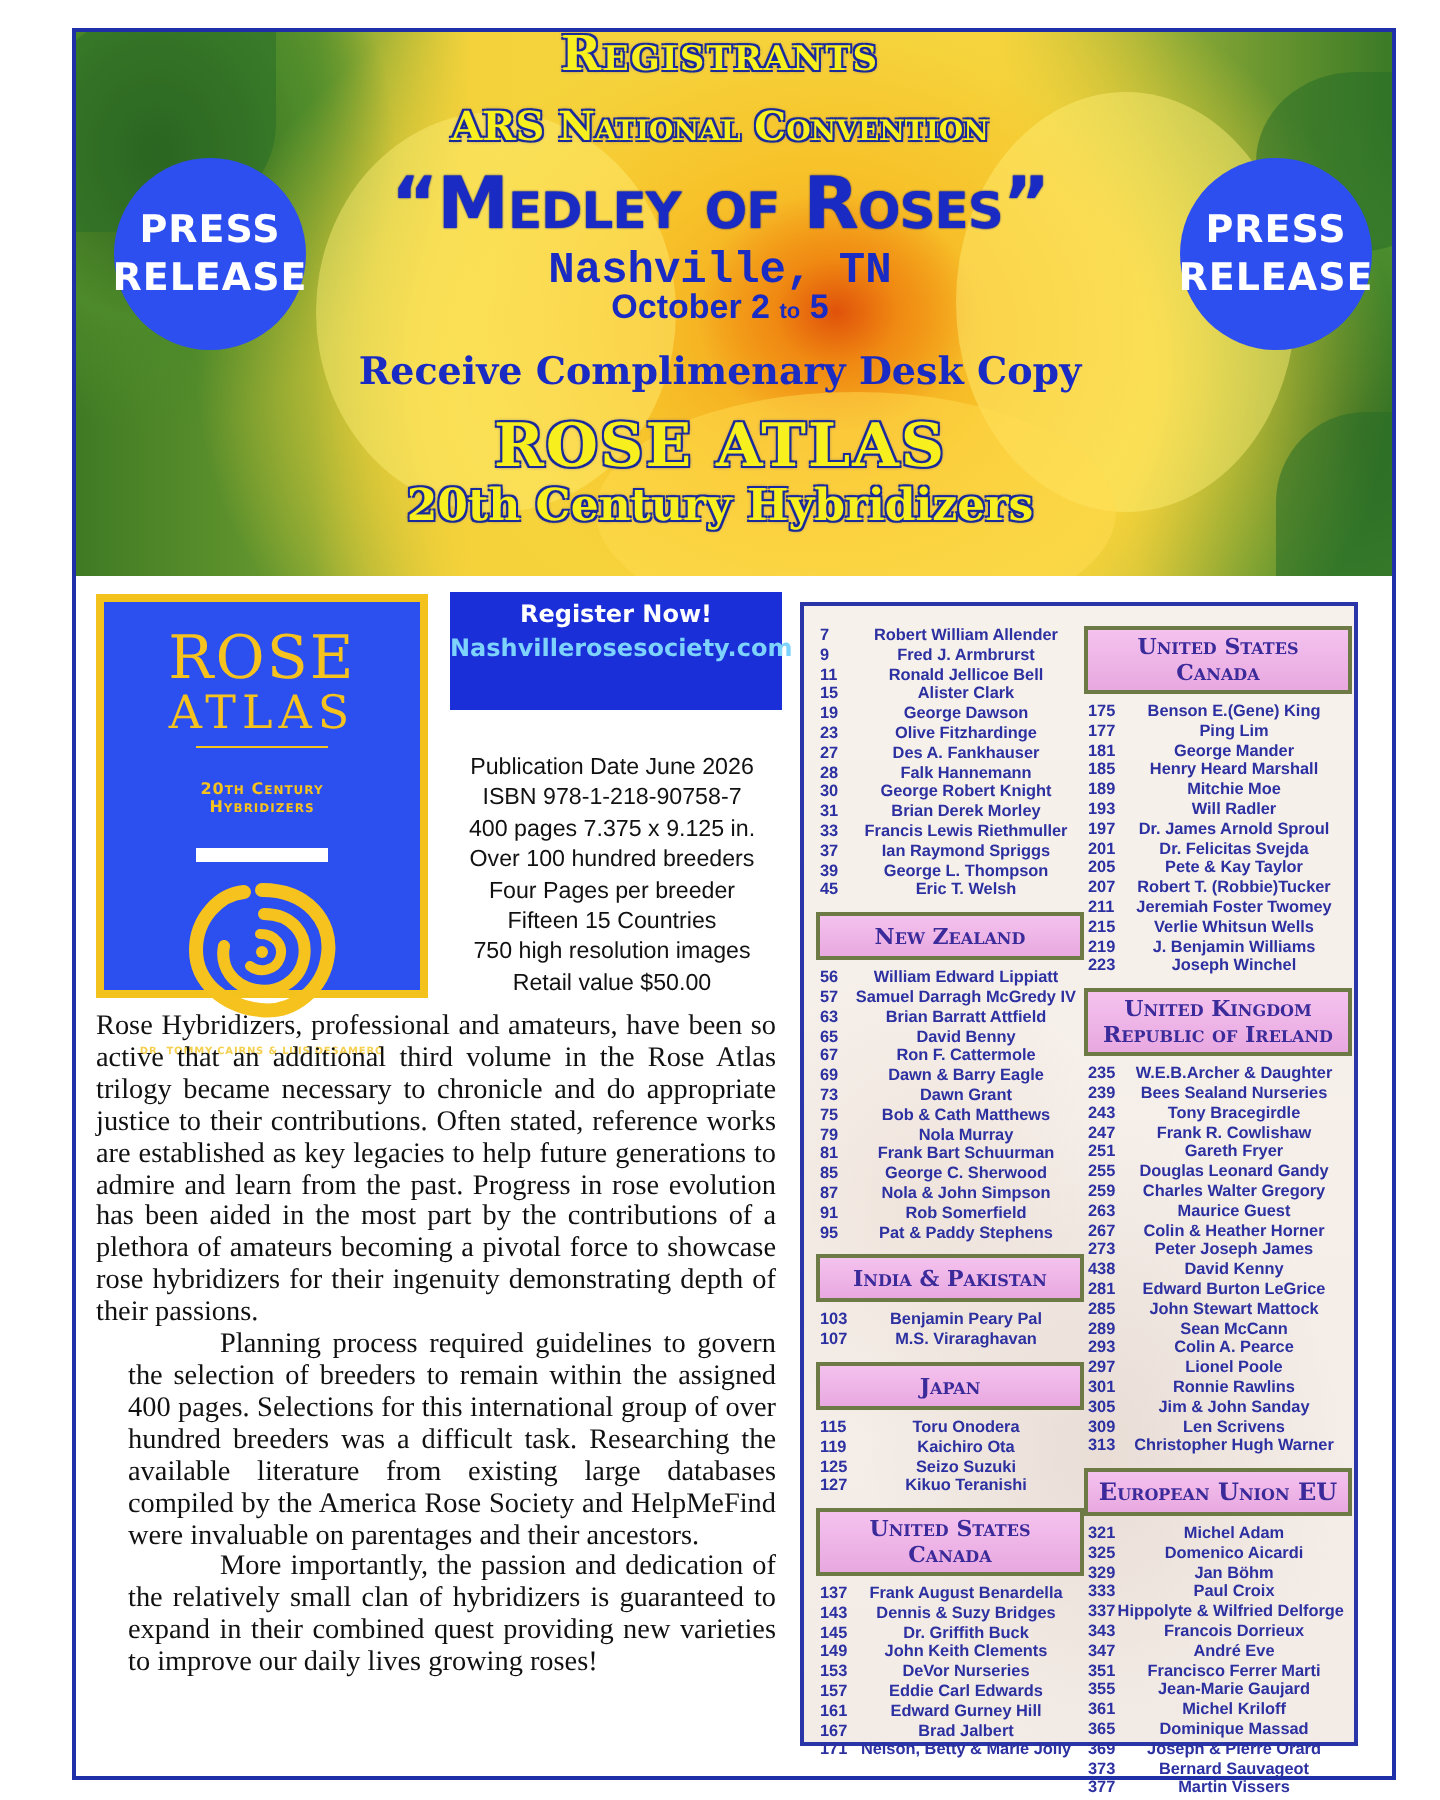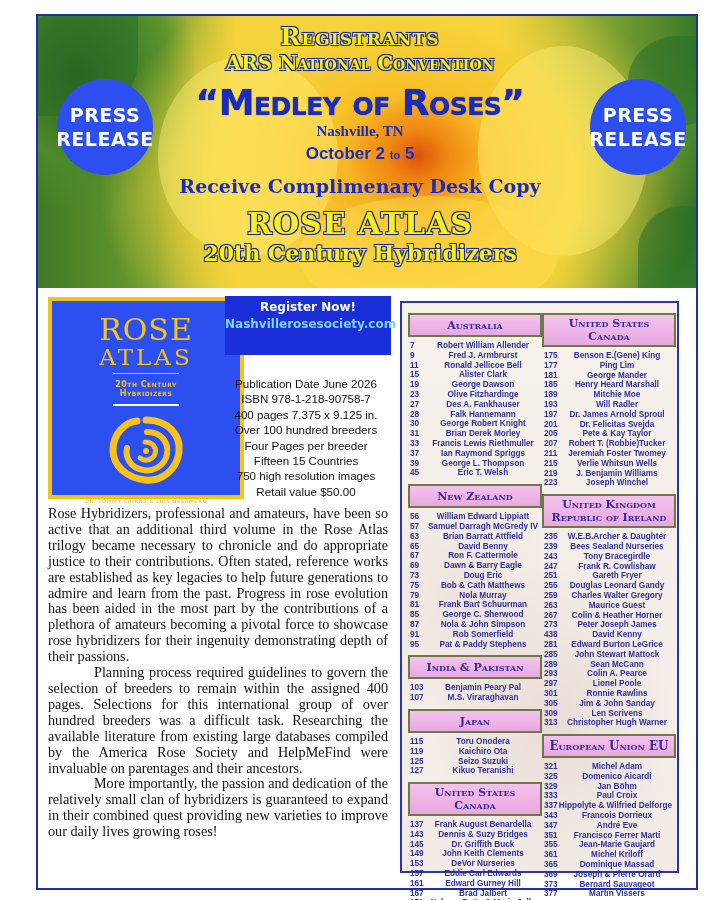--- a/index.html
+++ b/index.html
@@ -36,40 +36,40 @@
   .press.right { left: 590px; top: 79px; }
 
   .hero-text { position: absolute; left: 0; width: 720px; text-align: center; }
   .yellow-outline {
     color: #f8f01e; font-family: "DejaVu Serif", serif; font-weight: bold;
     text-shadow: -1px -1px 0 #1a2a9a, 1px -1px 0 #1a2a9a, -1px 1px 0 #1a2a9a, 1px 1px 0 #1a2a9a,
                  0 0 2px #1a2a9a;
   }
   .blue-text { color: #1a2bc4; font-family: "DejaVu Sans", sans-serif; font-weight: bold; }
 
-  .t-registrants { top: 22px; font-size: 24px; font-variant: small-caps; letter-spacing: 1px; }
+  .t-registrants { top: 12px; font-size: 24px; font-variant: small-caps; letter-spacing: 1px; }
   .t-convention  { top: 51px; font-size: 20px; font-variant: small-caps; }
   .t-medley      { top: 82px; font-size: 36px; font-variant: small-caps; font-family: "DejaVu Sans", sans-serif; letter-spacing: -0.5px;
                    text-shadow: 0 0 1px #0a1a80; }
-  .t-city        { top: 123px; font-size: 15px; font-family: Liberation Serif, serif; }
+  .t-city        { top: 123px; font-size: 22px; font-family: Liberation Mono, monospace; }
   .t-dates       { top: 144px; font-size: 17px; font-family: "Liberation Sans", sans-serif; }
   .t-dates .small { font-size: 11px; }
   .t-desk        { top: 175px; font-size: 19px; font-family: "DejaVu Serif", serif; }
   .t-atlas       { top: 206px; font-size: 30px; letter-spacing: 1px; }
   .t-hybrid      { top: 240px; font-size: 22px; }
 
   
   .book {
-    position: absolute; left: 48px; top: 297px; width: 196px; height: 202px;
+    position: absolute; left: 48px; top: 297px; width: 166px; height: 202px;
     background: #2c4ff0; border: 4px solid #f4c21c; text-align: center; color: #f6c21e;
   }
   .book .b-rose { font-family: "DejaVu Serif", serif; font-size: 30px; margin-top: 14px; line-height: 30px; letter-spacing: 1px; }
   .book .b-atlas { font-family: "DejaVu Serif", serif; font-size: 23px; line-height: 24px; letter-spacing: 3px; }
   .book .b-sub { font-family: "DejaVu Sans", sans-serif; font-weight: bold; font-size: 7px; line-height: 9px;
-                 letter-spacing: 0.5px; margin: 4px auto 0; width: 66px; border-top: 1px solid #f6c21e; border-bottom: 2px solid #ffffff; padding: 6px 0; }
+                 letter-spacing: 0.5px; margin: 4px auto 0; width: 66px; border-top: 1px solid #f6c21e; border-bottom: 7px solid #ffffff; padding: 16px 0; }
   .book svg { display: block; margin: 8px auto 0; }
   .book .b-authors { font-family: "DejaVu Sans", sans-serif; font-weight: bold; font-size: 5px; letter-spacing: 0.4px; margin-top: 12px; color: #f6d050; }
 
   .register {
     position: absolute; left: 225px; top: 296px; width: 166px; height: 59px;
     background: #1b2fd8; color: #fff; text-align: center;
     font-family: "DejaVu Sans", sans-serif; font-weight: bold; font-size: 12px; line-height: 17px; padding-top: 3px;
   }
   .register .url { color: #7dd3fc; font-size: 12px; }
 
@@ -77,21 +77,21 @@
     position: absolute; left: 222px; top: 376px; width: 168px; text-align: center;
     font-family: "Liberation Sans", sans-serif; font-size: 11.6px; line-height: 15.4px; color: #111;
   }
 
   .body-text {
     position: absolute; left: 48px; width: 340px; color: #111;
     font-family: "Liberation Serif", serif; font-size: 14.2px; line-height: 15.9px;
     text-align: justify;
   }
   .body-text p { text-indent: 0; }
-  .body-text p.indent { text-indent: 46px; }
+  .body-text p.indent { text-indent: 46px; margin-left: 16px; }
 
   
   .panel {
     position: absolute; left: 400px; top: 301px; width: 279px; height: 572px;
     border: 2px solid #2a36a8;
     background:
       radial-gradient(ellipse 120px 160px at 150px 420px, #e9ddd6 0%, rgba(240,230,222,0) 100%),
       radial-gradient(ellipse 100px 120px at 60px 300px, #efe4dc 0%, rgba(240,230,222,0) 100%),
       linear-gradient(180deg, #f7f1ec 0%, #f3ece6 100%);
   }
@@ -186,21 +186,20 @@
 
 <div class="body-text" style="top:506px;">
   <p>Rose Hybridizers, professional and amateurs, have been so active that an additional third volume in the Rose Atlas trilogy became necessary to chronicle and do appropriate justice to their contributions.  Often stated, reference works are established as key legacies to help future generations to admire and learn from the past. Progress in rose evolution has been aided in the most part by the contributions of a plethora of amateurs becoming a pivotal force to showcase rose hybridizers for their ingenuity demonstrating depth of their passions.</p>
   <p class="indent">Planning process required guidelines to govern the selection of breeders to remain within the assigned 400 pages.  Selections for this international group of over hundred breeders was a difficult task. Researching the available literature from existing large databases compiled by the America Rose Society and HelpMeFind were invaluable on parentages and their ancestors.</p>
   <p class="indent">More importantly, the passion and dedication of the relatively small clan of hybridizers is guaranteed to expand in their combined quest providing new varieties to improve our daily lives growing roses!</p>
 </div>
 
 <div class="panel">
   <div class="col c1">
     <div class="region">
-      <div class="region-head">Australia</div>
       <div class="entries">
           <div class="entry">
             <span class="pg">7</span>
             <span class="nm">Robert William Allender</span>
           </div>
           <div class="entry">
             <span class="pg">9</span>
             <span class="nm">Fred J. Armbrurst</span>
           </div>
           <div class="entry">
@@ -275,21 +274,21 @@
           <div class="entry">
             <span class="pg">67</span>
             <span class="nm">Ron F. Cattermole</span>
           </div>
           <div class="entry">
             <span class="pg">69</span>
             <span class="nm">Dawn &amp; Barry Eagle</span>
           </div>
           <div class="entry">
             <span class="pg">73</span>
-            <span class="nm">Doug Eric</span>
+            <span class="nm">Dawn Grant</span>
           </div>
           <div class="entry">
             <span class="pg">75</span>
             <span class="nm">Bob &amp; Cath Matthews</span>
           </div>
           <div class="entry">
             <span class="pg">79</span>
             <span class="nm">Nola Murray</span>
           </div>
           <div class="entry">

